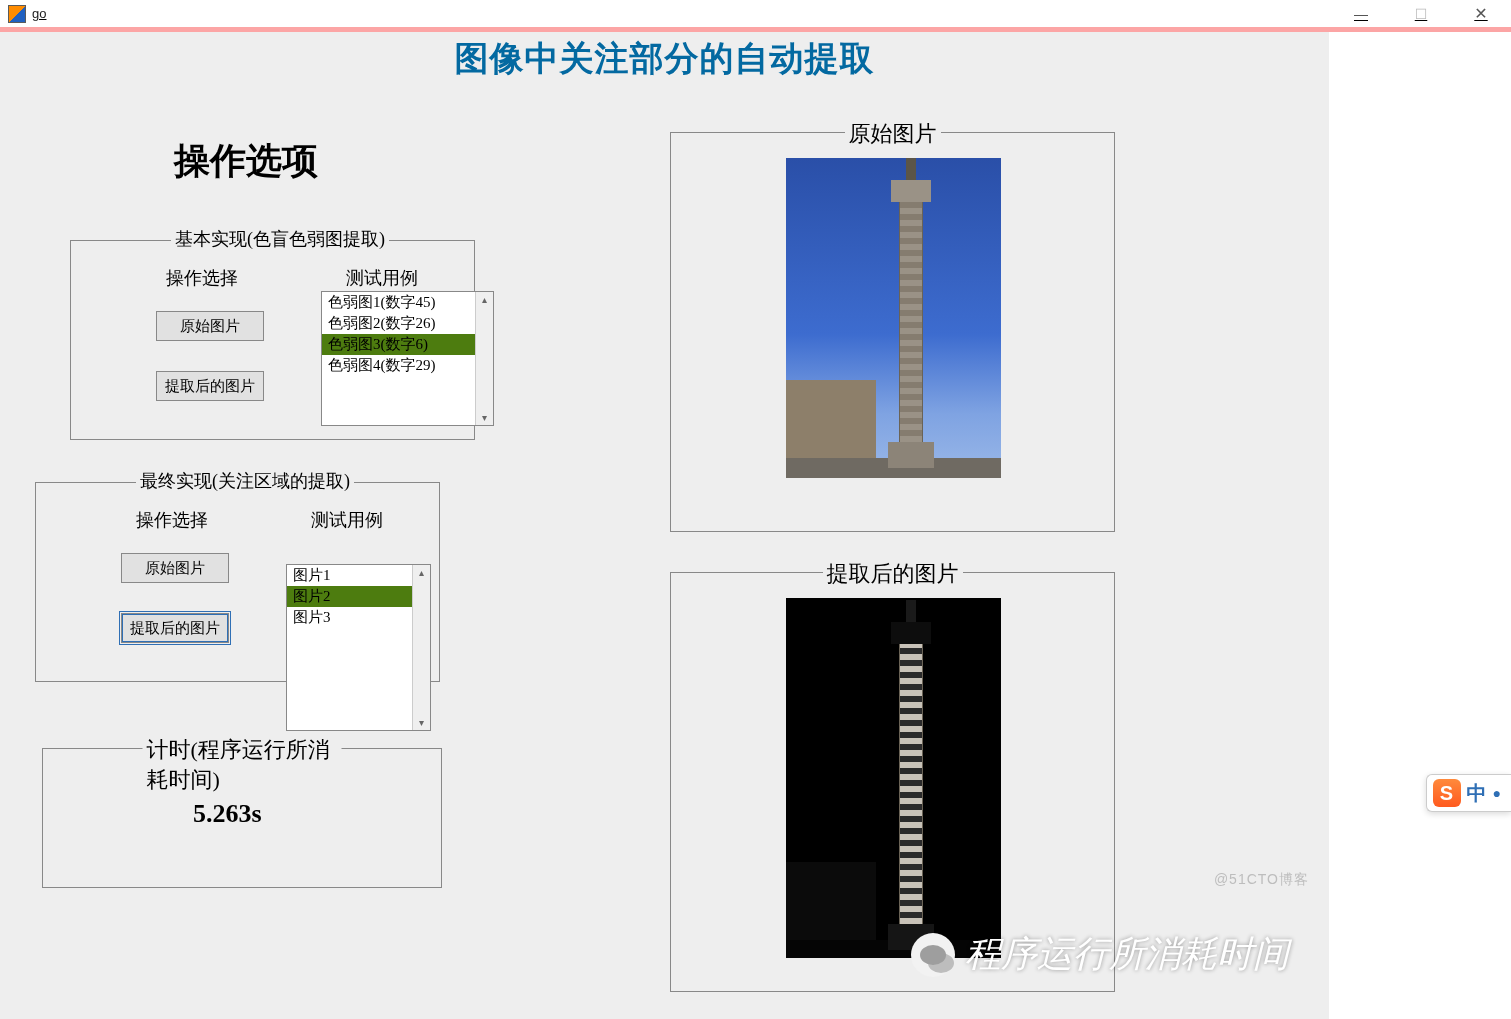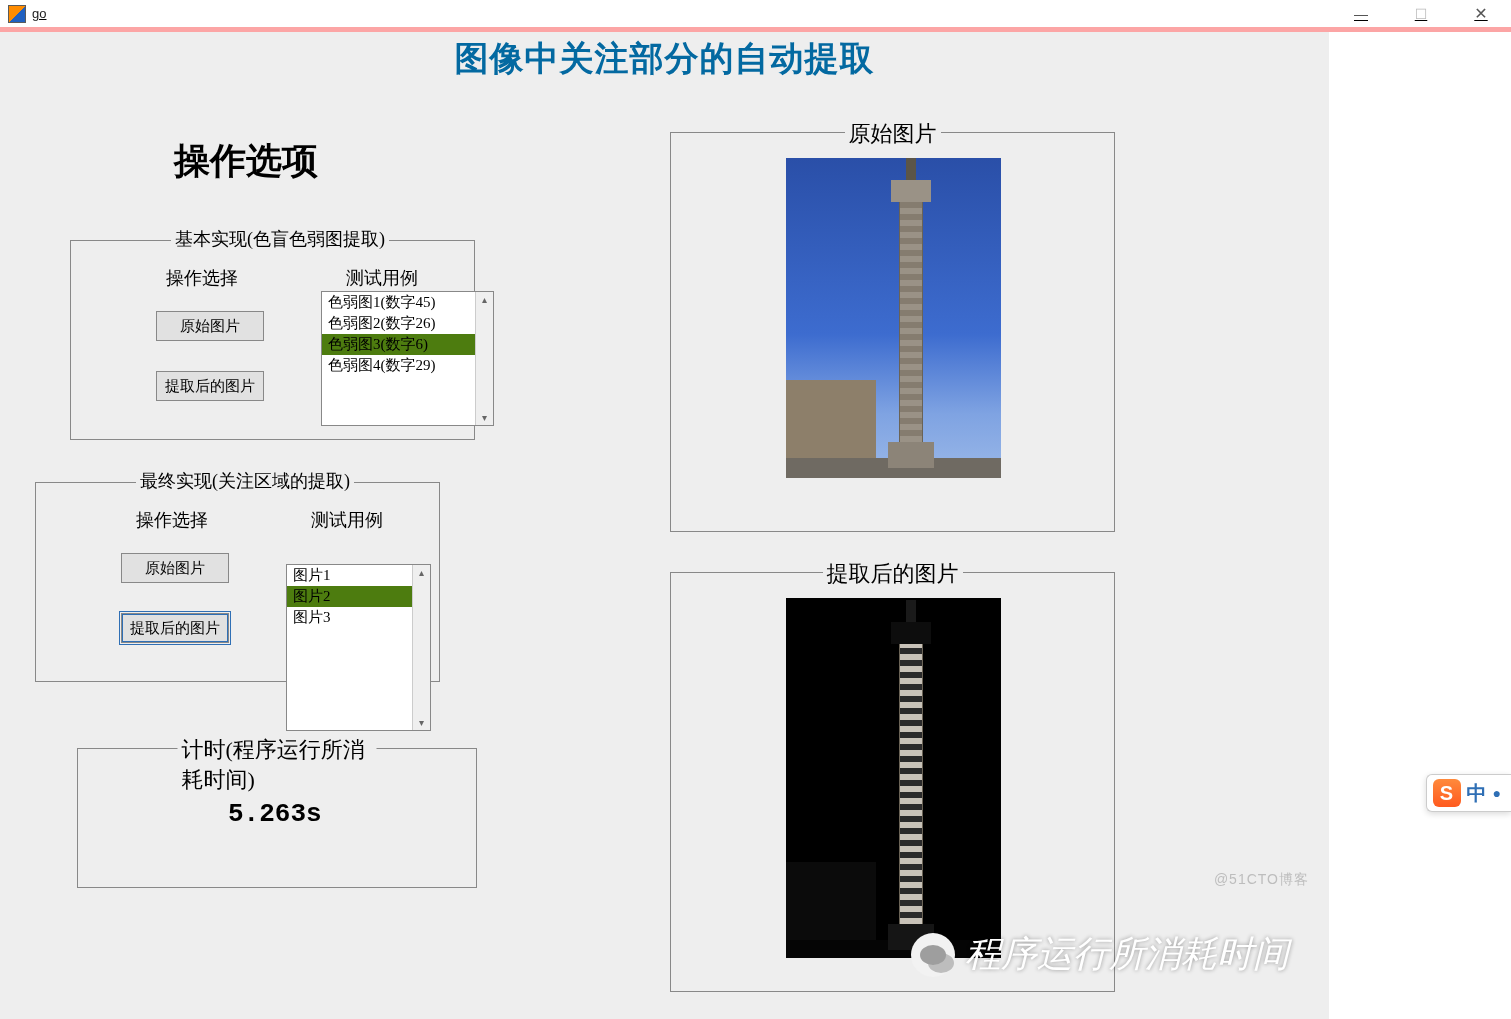--- a/index.html
+++ b/index.html
@@ -111,21 +111,21 @@
   .listbox .sb {
     position: absolute; right: 0; top: 0; bottom: 0; width: 18px;
     background: #efefef; border-left: 1px solid #ccc;
     display: flex; flex-direction: column; justify-content: space-between;
     align-items: center;
     font-size: 10px; color: #666;
   }
   .listbox .sb span { padding: 2px 0; }
   .timer-value {
     position: absolute;
-    font-family: Liberation Mono, monospace;
+    font-family: Liberation Serif, serif;
     font-size: 26px; font-weight: bold;
     color: #000;
   }
   .img-box {
     position: absolute;
     background: #000;
   }
   
   .orig-img { background: linear-gradient(to bottom, #2a4fa8 0%, #3d6ccf 55%, #7fa3e2 80%, #9ab8e8 100%); position: relative; overflow: hidden; }
   .orig-img .ground { position:absolute; left:0; right:0; bottom:0; height:20px; background:#6f6a62; }
@@ -223,21 +223,21 @@
         <div class="item selected">图片2</div>
         <div class="item">图片3</div>
       </div>
       <div class="sb">
           <span>▴</span>
           <span>▾</span>
         </div>
     </div>
   </div>
 
-  <div class="panel" style="left:42px; top:716px; width:400px; height:140px;margin-left:35px;">
+  <div class="panel" style="left:42px; top:716px; width:400px; height:140px;">
     <div class="panel-legend center big">计时(程序运行所消耗时间)</div>
     <div class="timer-value" style="left:150px; top:50px;">5.263s</div>
   </div>
 
   <div class="panel" style="left:670px; top:100px; width:445px; height:400px;">
     <div class="panel-legend center big">原始图片</div>
     <div class="img-box orig-img" style="left:115px; top:25px; width:215px; height:320px;">
       <div class="ground"></div>
       <div class="bldg"></div>
       <div class="column" style="left:95px; bottom:10px; width:60px; height:310px;">

